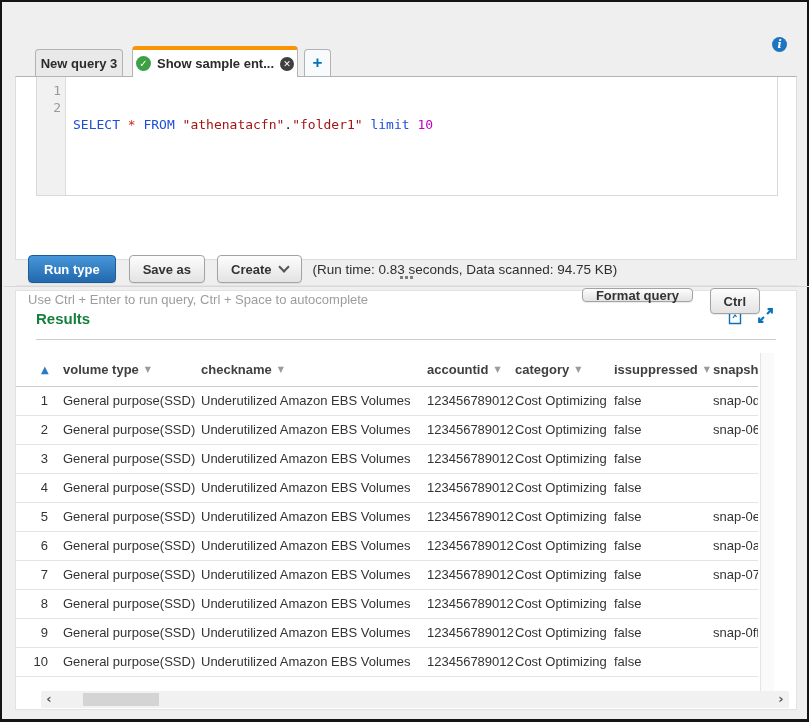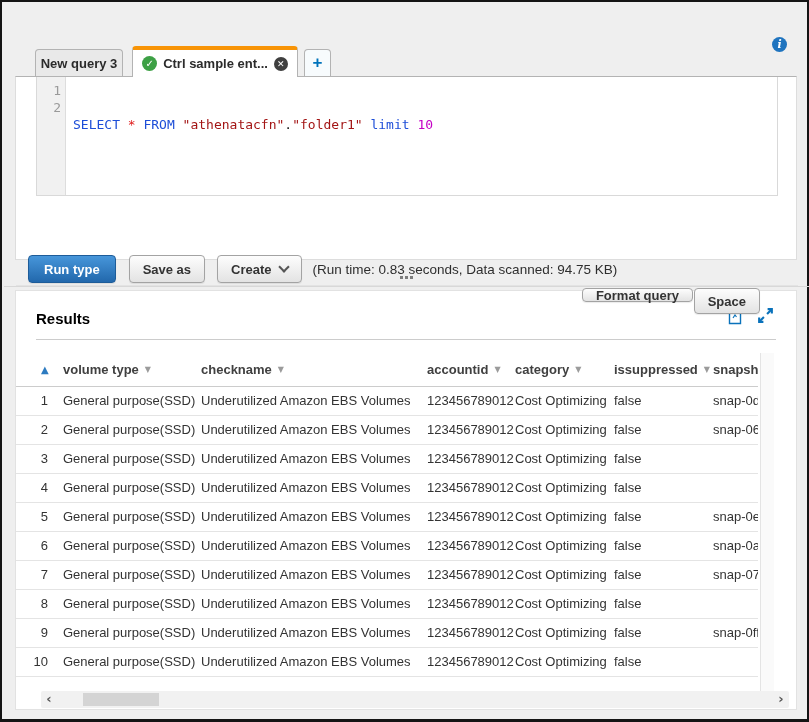--- a/index.html
+++ b/index.html
@@ -61,21 +61,21 @@
   
   .splitter{position:absolute;left:2px;top:266px;width:805px;height:18px;
     border-bottom:1px solid #d8d8d8;display:flex;align-items:center;justify-content:center;
     cursor:row-resize;}
   .splitter-dots{display:flex;gap:2px;}
   .splitter-dots i{width:3px;height:3px;background:#7d7d7d;display:block;}
 
   
   .results-panel{position:absolute;left:13px;top:288px;width:782px;height:420px;box-sizing:border-box;
     background:#fff;border:1px solid #e2e2e2;}
-  .results-title{position:absolute;left:20px;top:19px;font-size:15px;font-weight:bold;color:#000000;}
+  .results-title{position:absolute;left:20px;top:19px;font-size:15px;font-weight:bold;color:#15803d;}
   .results-icon{position:absolute;cursor:pointer;}
   .icon-file{left:711px;top:15px;}
   .icon-expand{left:740px;top:15px;}
   .results-hr{position:absolute;left:20px;right:20px;top:48px;border-top:1px solid #ccc;}
 
   .table-wrap{position:absolute;left:0;top:62px;width:742px;overflow:hidden;}
   .thead{position:relative;height:33px;border-bottom:1px solid #ccc;}
   .sort-asc{position:absolute;left:25px;top:0;line-height:33px;font-size:10px;color:#2d7bc0;
     font-family:"DejaVu Sans",sans-serif;cursor:pointer;}
   .hcell{position:absolute;top:0;line-height:33px;font-size:13px;font-weight:bold;color:#404040;
@@ -109,21 +109,21 @@
   <span class="info-circle">i</span>
 
   <div class="query-panel">
 
     <div class="tab tab-inactive">
       <span>New query 3</span>
     </div>
 
     <div class="tab tab-active">
       <span class="status-circle">✓</span>
-      <span>Ctrl sample ent...</span>
+      <span>Show sample ent...</span>
       <span class="close-circle">✕</span>
     </div>
 
     <div class="tab tab-plus">
       <span>+</span>
     </div>
 
     <div class="editor-card">
 
       <div class="editor-box">
@@ -140,22 +140,23 @@
         <button class="btn btn-primary">Run type</button>
         <button class="btn sp13">Save as</button>
         <button class="btn sp12">
           <span>Create</span>
           <i class="caret"></i>
         </button>
         <span class="run-stats">(Run time: 0.83 seconds, Data scanned: 94.75 KB)</span>
       </div>
 
       <div class="editor-footer">
+        <span class="hint">Use Ctrl + Enter to run query, Ctrl + Space to autocomplete</span>
         <button class="btn btn-format">Format query</button>
-        <button class="btn btn-clear">Space</button>
+        <button class="btn btn-clear">Ctrl</button>
       </div>
 
     </div>
   </div>
 
   <div class="splitter">
     <span class="splitter-dots">
         <i></i>
         <i></i>
         <i></i>

